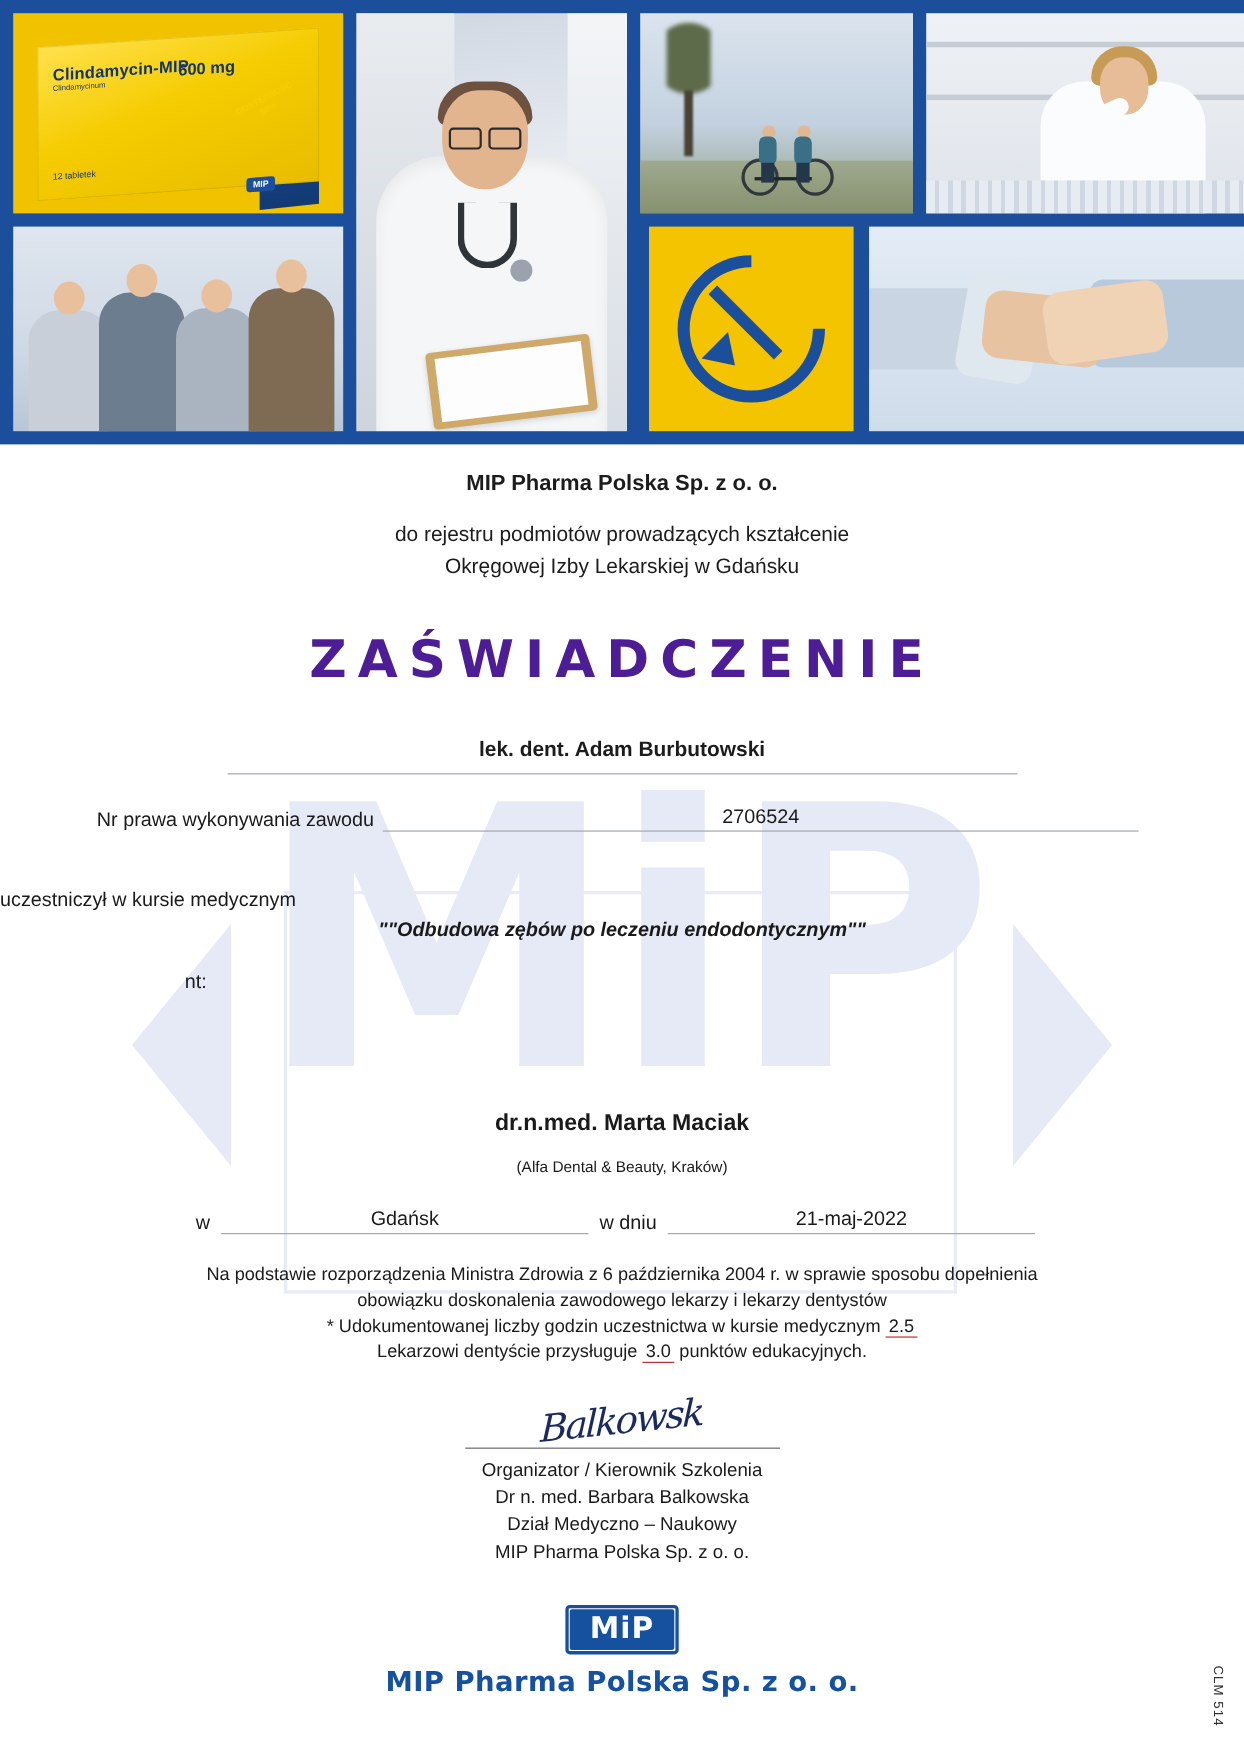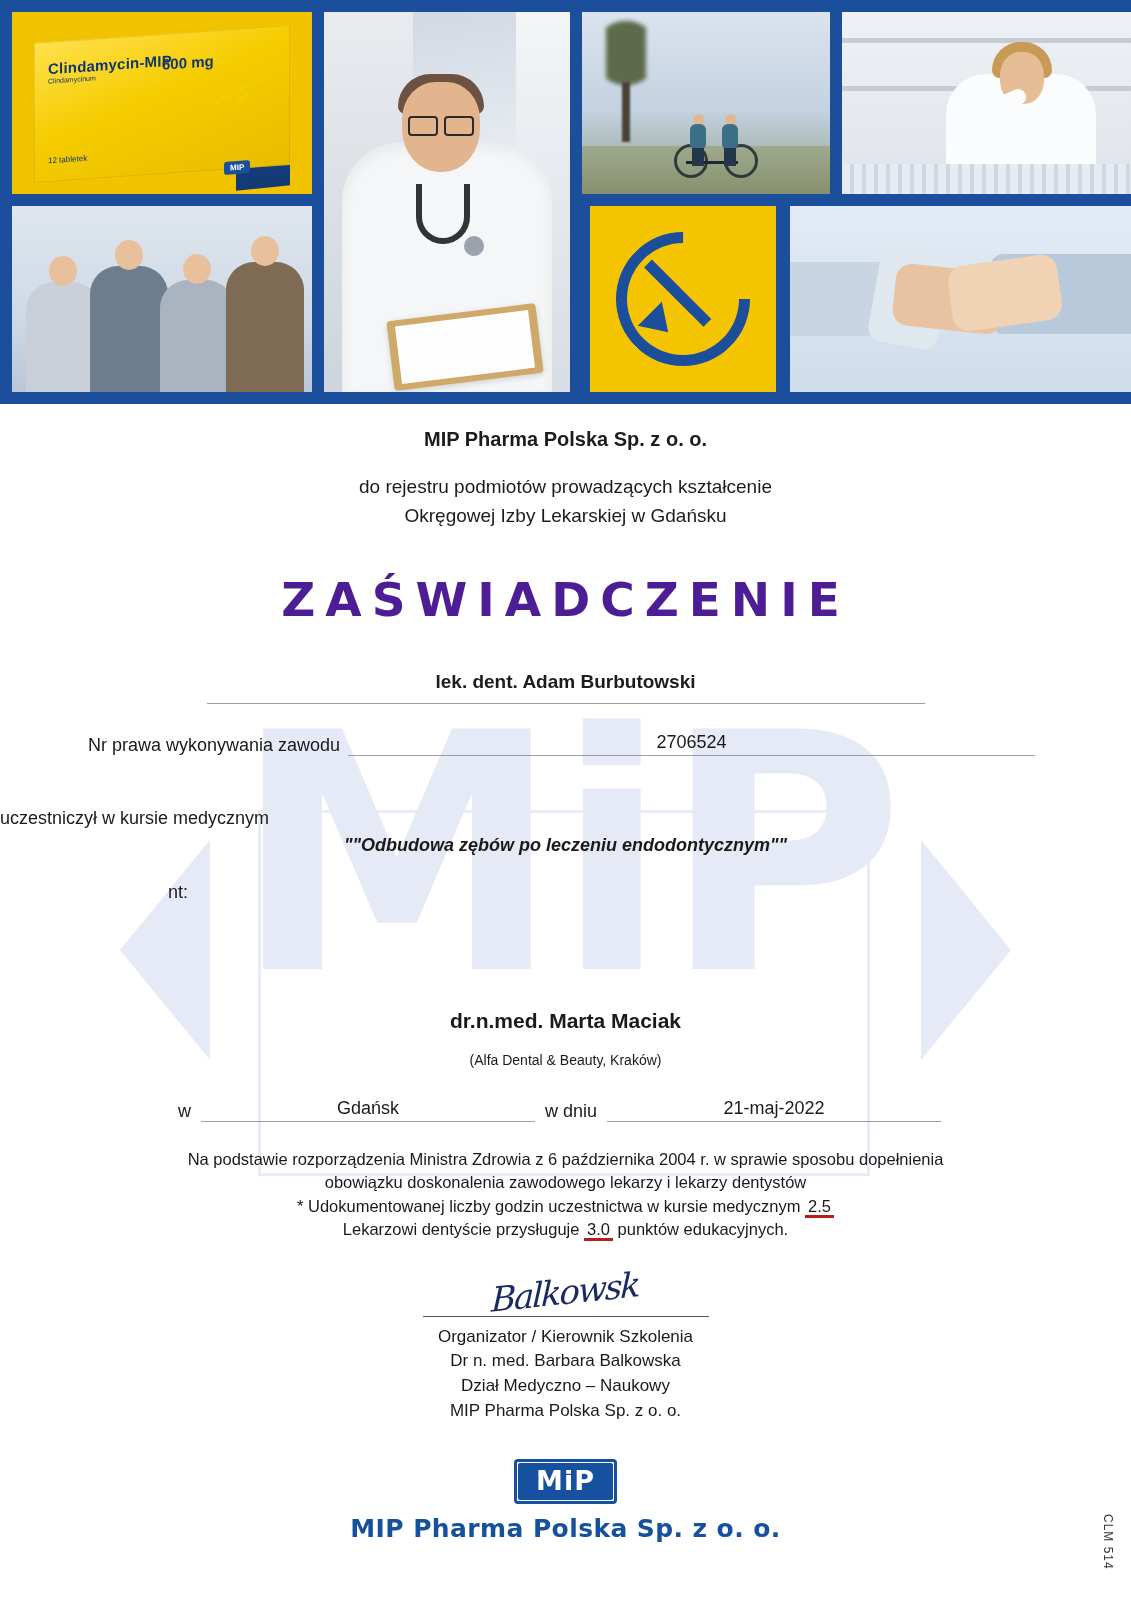--- a/index.html
+++ b/index.html
@@ -331,21 +331,21 @@
   }
   .place-row .fill { flex: 1; margin: 0 10px; border-bottom: 1px solid #9aa0a6; text-align:center; padding-bottom:2px; }
 
   .legal {
     text-align: center;
     font-size: 16.5px;
     line-height: 1.42;
     margin-top: 26px;
     padding: 0 120px;
   }
-  .u { border-bottom: 3px solid #b91c1c; padding: 0 3px; text-align: right; }
+  .u { border-bottom: 1px solid #b91c1c; padding: 0 3px; text-align: right; }
 
   .sign-block {
     margin-top: 30px;
     text-align: center;
   }
   .signature {
     font-family: "DejaVu Serif", serif;
     font-style: italic;
     font-size: 34px;
     color: #1a2a5e;

